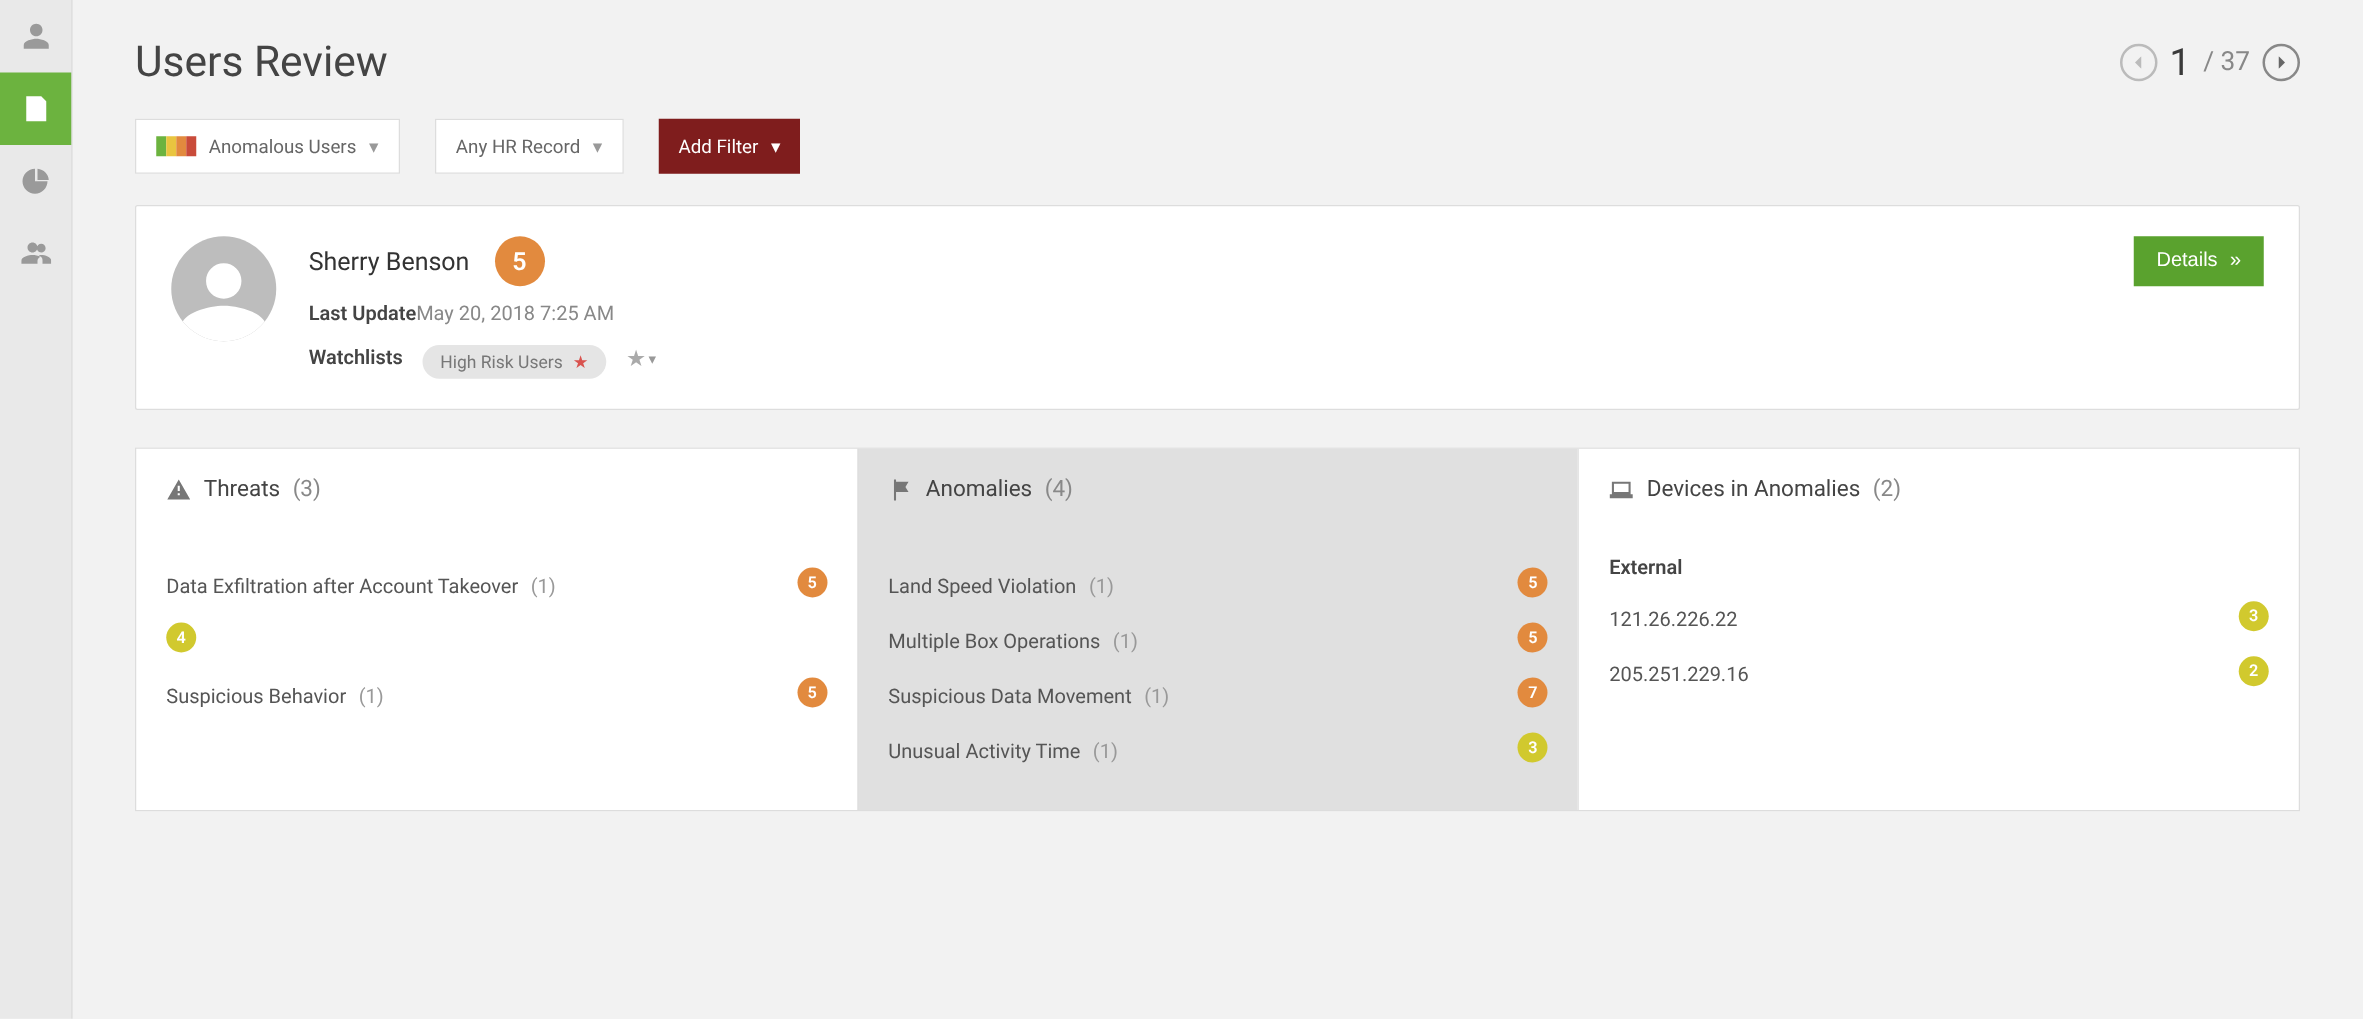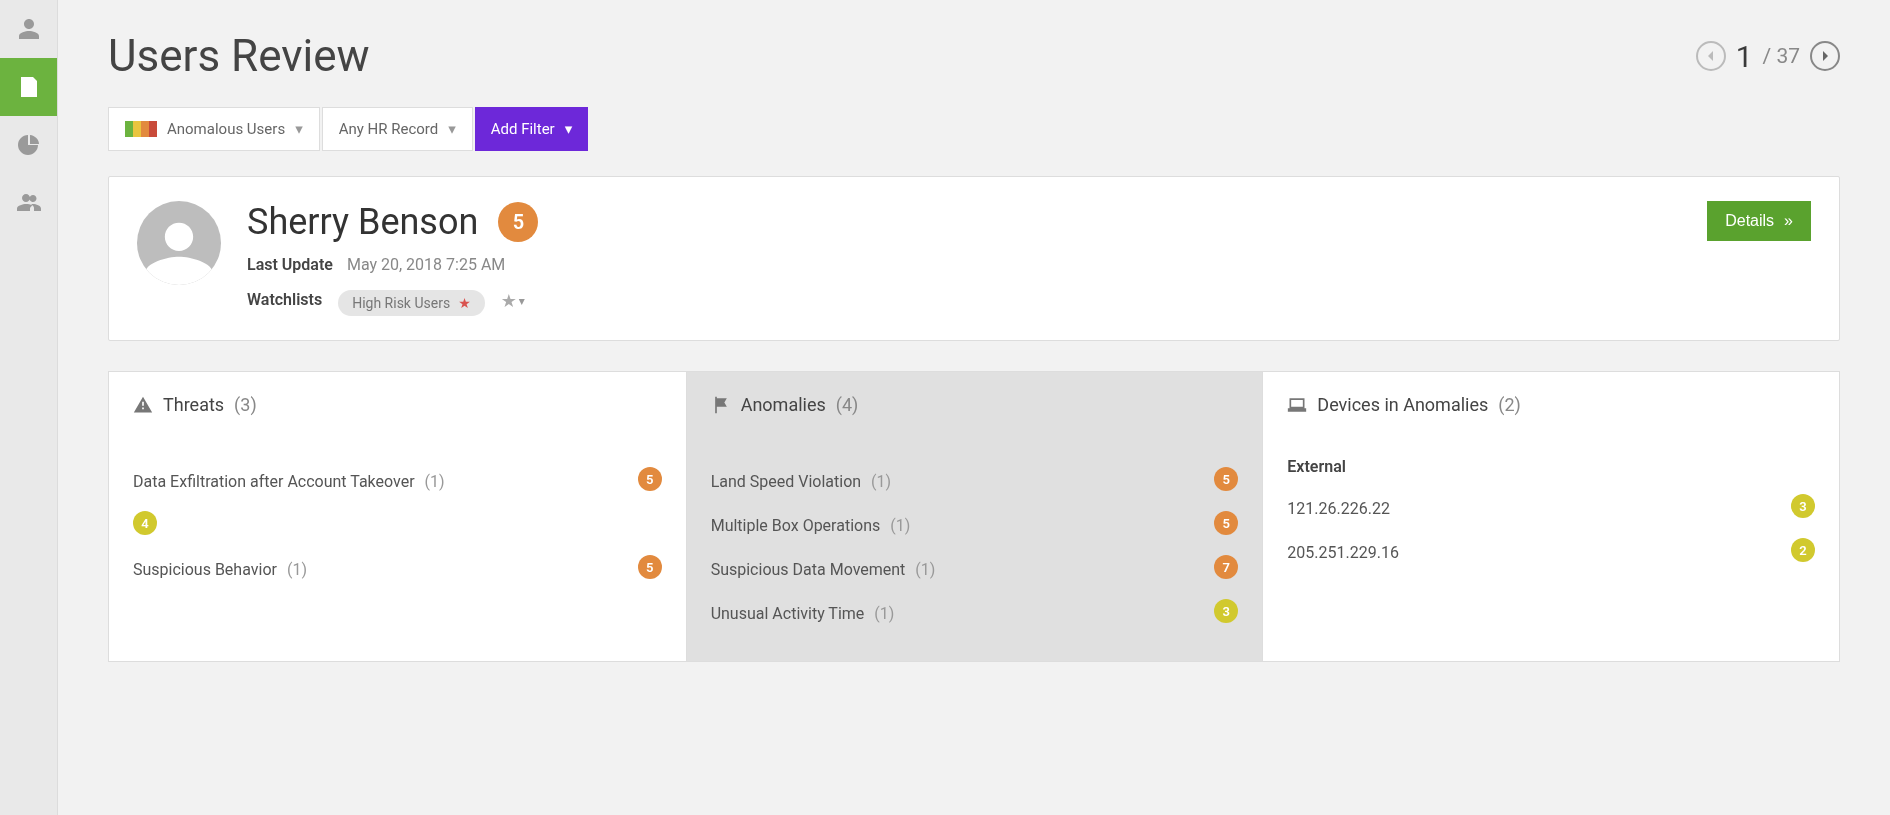--- a/index.html
+++ b/index.html
@@ -32,21 +32,21 @@
 
   .main { flex: 1; padding: 30px 50px 40px 50px; }
 
   .header-row {
     display: flex;
     align-items: center;
     justify-content: space-between;
     margin-bottom: 25px;
   }
   .page-title {
-    font-size: 44px;
+    font-size: 34px;
     font-weight: 400;
     color: #444;
     text-align: center;
   }
   .pager {
     display: flex;
     align-items: center;
     gap: 10px;
   }
   .pager-btn {
@@ -64,39 +64,39 @@
     font-size: 30px;
     color: #3a3a3a;
   }
   .pager-total {
     font-size: 21px;
     color: #888;
   }
 
   .filter-row {
     display: flex;
-    gap: 2px;
+    gap: 28px;
     margin-bottom: 25px;
   }
   .filter-pill, .filter-add {
     display: flex;
     align-items: center;
     gap: 10px;
     height: 44px;
     padding: 0 16px;
     font-size: 15px;
     cursor: pointer;
   }
   .filter-pill {
     background: #fff;
     border: 1px solid #ddd;
     color: #666;
   }
   .filter-add {
-    background: #6d28d9;
+    background: #7f1d1d;
     color: #fff;
     border: none;
   }
   .anon-icon {
     display: inline-flex;
   }
   .anon-icon span {
     width: 8px; height: 16px; display: inline-block;
   }
   .chev { color: #999; }
@@ -121,35 +121,35 @@
     display: flex;
     align-items: flex-end;
     justify-content: center;
     overflow: hidden;
     margin-right: 26px;
     flex-shrink: 0;
   }
   .avatar svg { width: 68px; height: 68px; fill: #fff; }
   .user-info { flex: 1; }
   .user-name-row { display: flex; align-items: center; gap: 20px; margin-bottom: 12px; }
-  .user-name { font-size: 36px; font-weight: 400; color: #333; }
+  .user-name { font-size: 20px; font-weight: 400; color: #333; }
   .score-badge {
     width: 40px; height: 40px; border-radius: 50%;
     display: flex; align-items: center; justify-content: center;
     color: #fff; font-size: 20px; font-weight: 600;
   }
   .score-orange { background: #e28a3e; }
   .score-yellow { background: #d1c92e; }
   .score-badge-sm {
     width: 24px; height: 24px; border-radius: 50%;
     display: flex; align-items: center; justify-content: center;
     color: #fff; font-size: 13px; font-weight: 600;
     flex-shrink: 0;
   }
-  .user-meta { display: flex; align-items: center; gap: 14px; margin-bottom: 16px; font-size: 16px;}
+  .user-meta { display: flex; align-items: center; margin-bottom: 16px; font-size: 16px;}
   .meta-label { font-weight: 600; color: #444; }
   .meta-value { color: #888; }
   .watch-row { display: flex; align-items: flex-start; gap: 16px; font-size: 16px; }
   .watch-pill {
     background: #e5e5e5;
     border-radius: 16px;
     padding: 5px 14px;
     display: flex; align-items: center; gap: 8px;
     color: #777;
     font-size: 14px;

